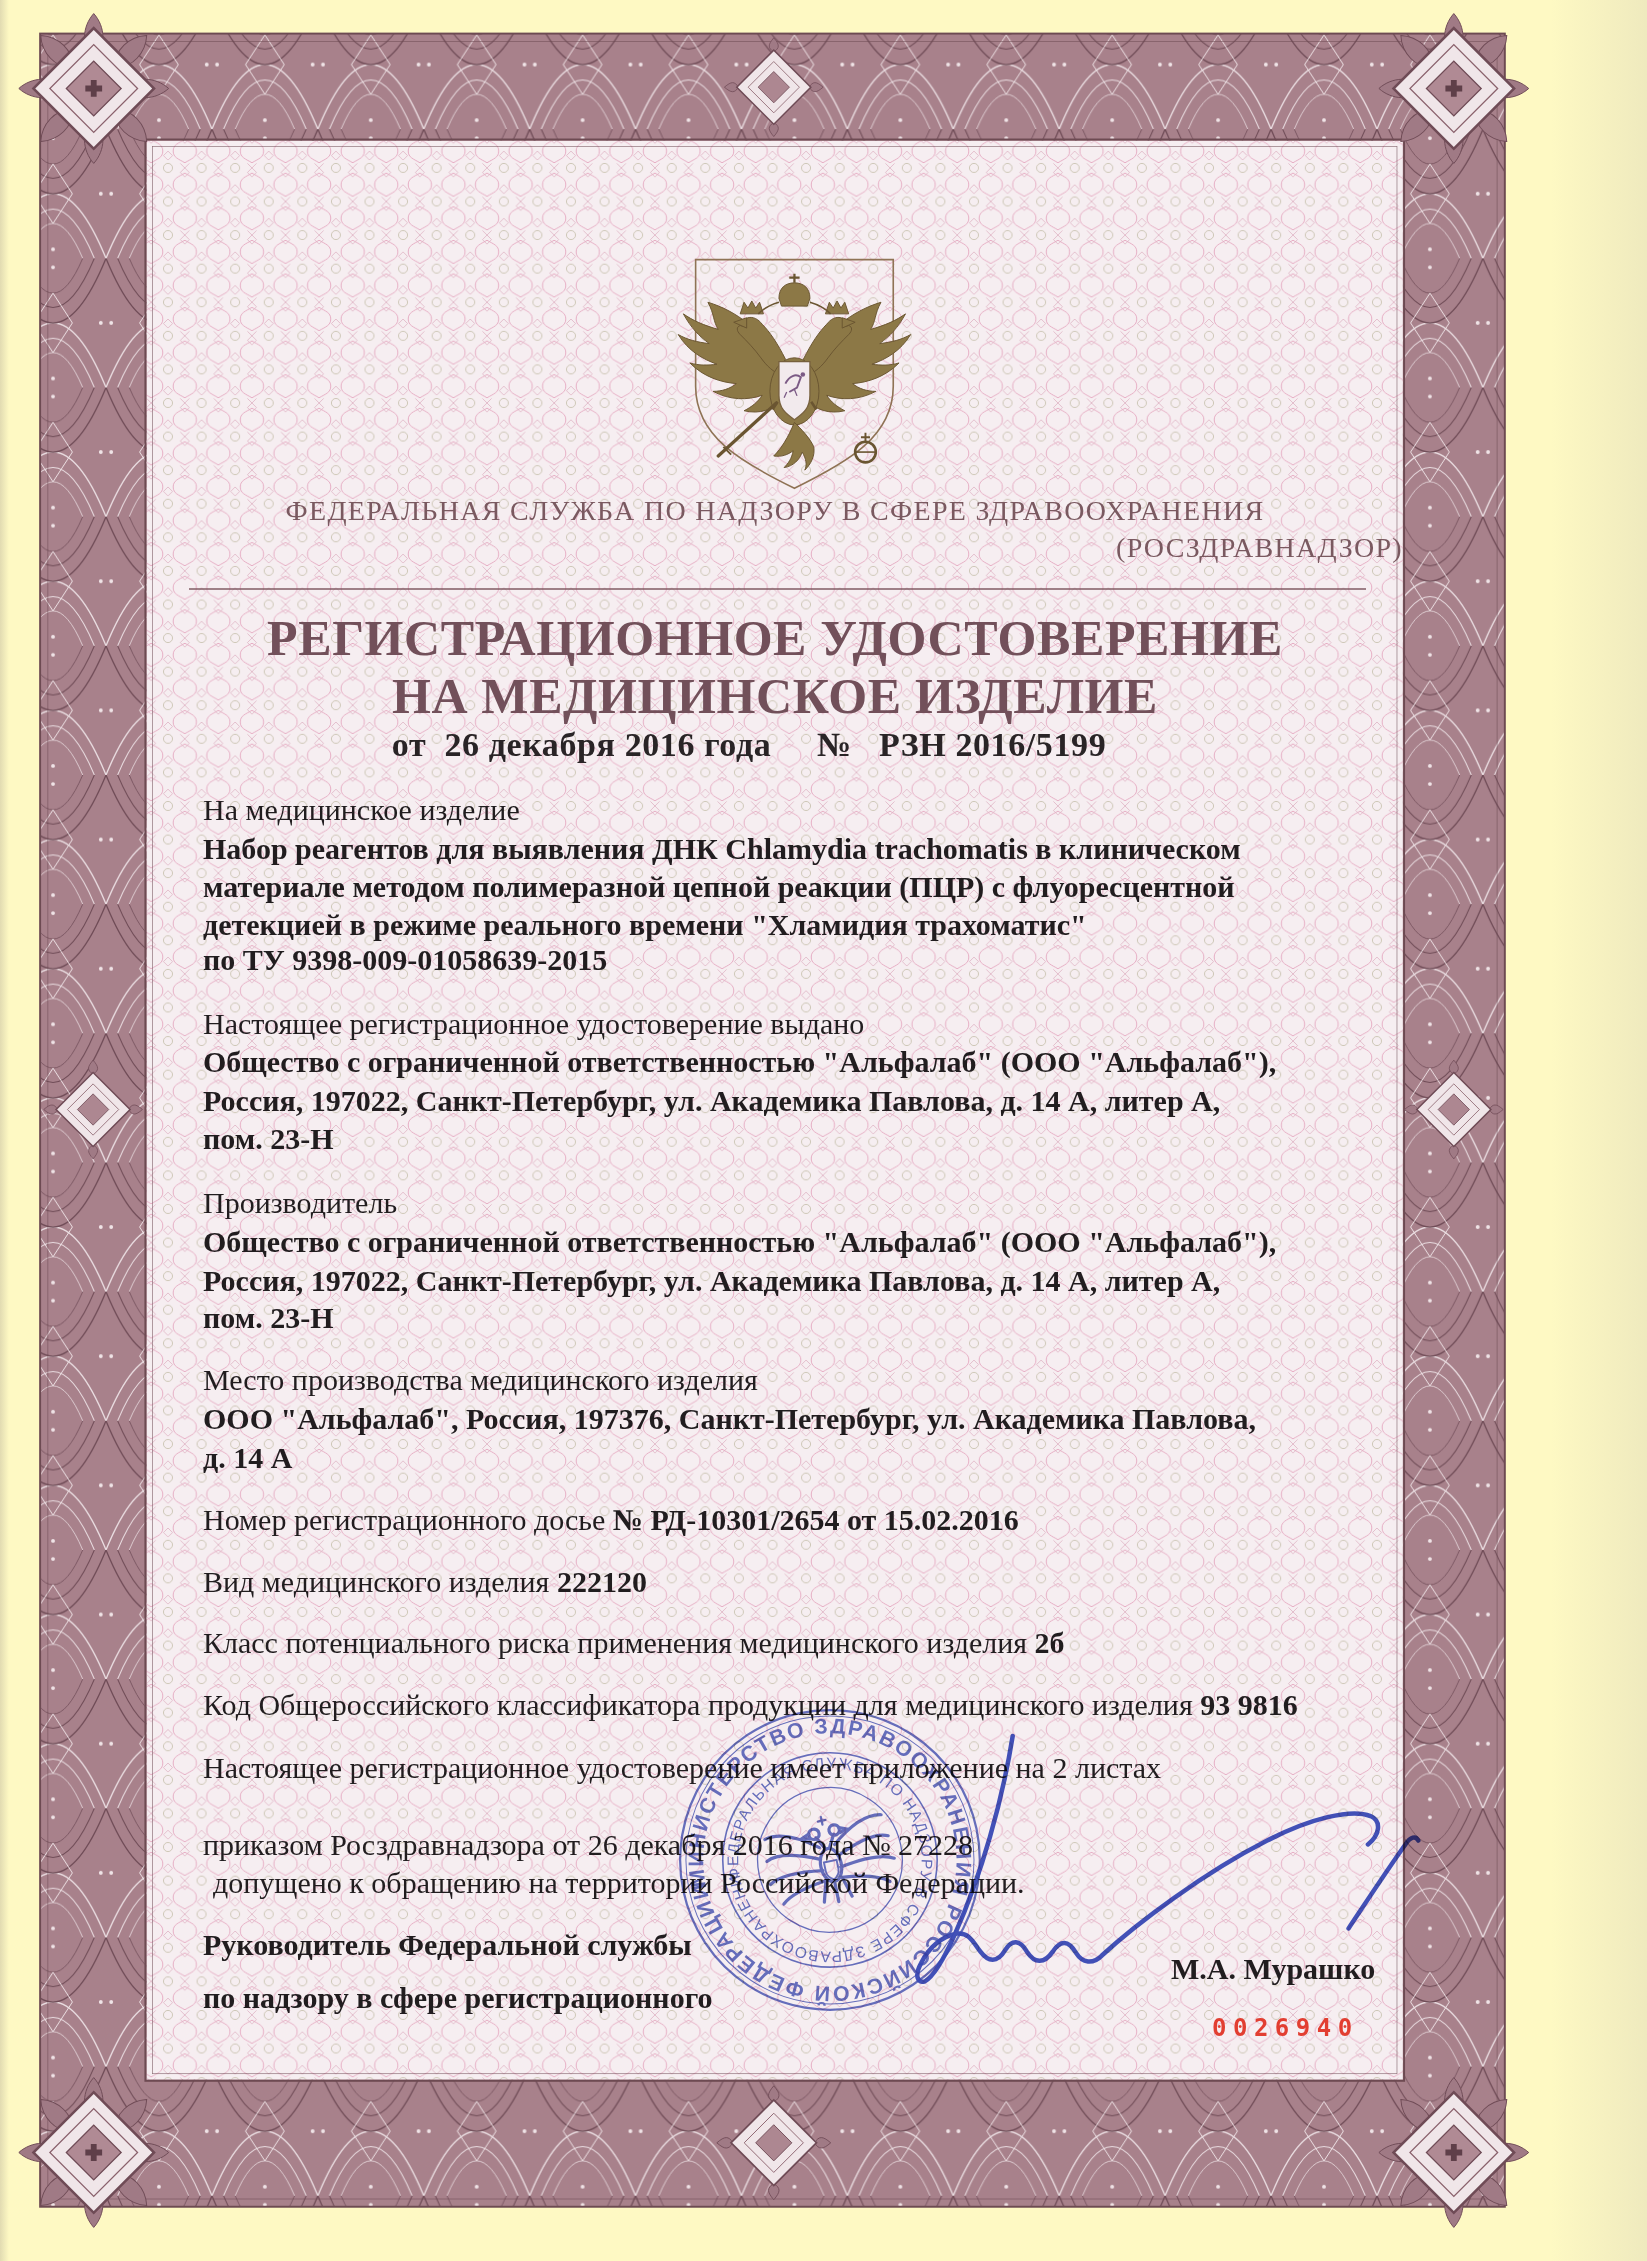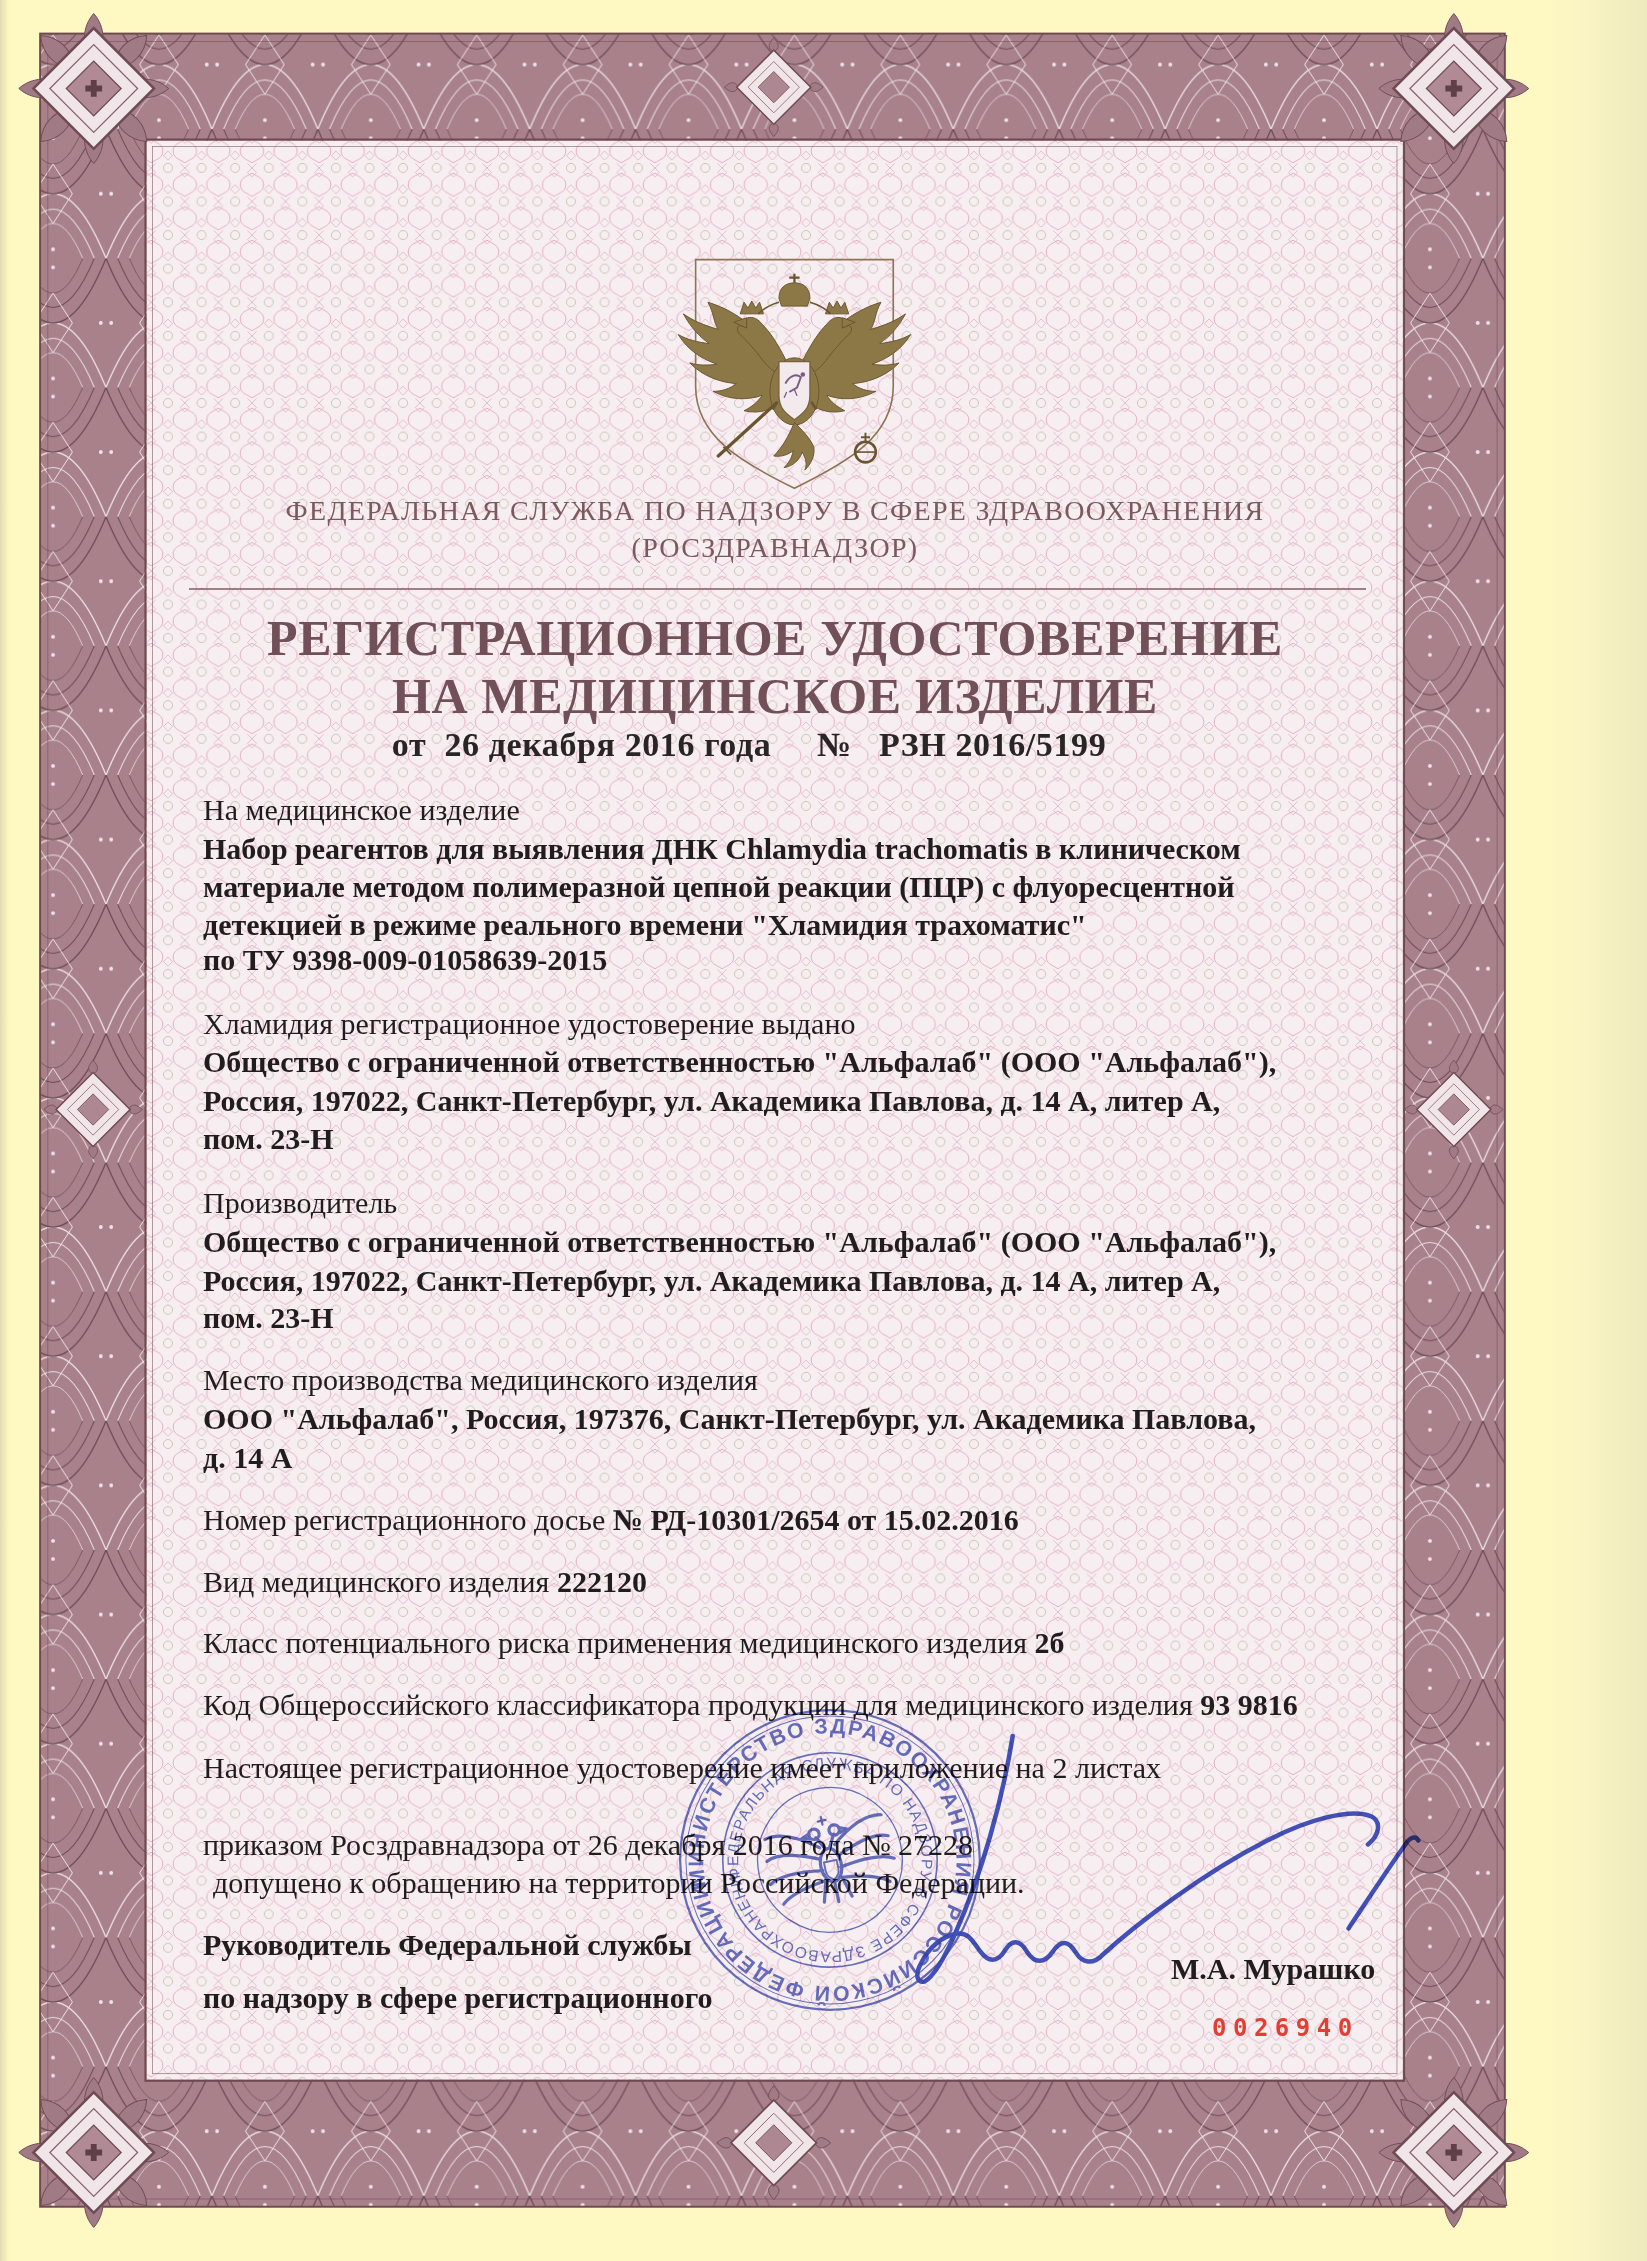--- a/index.html
+++ b/index.html
@@ -125,33 +125,33 @@
       <g>
         <path d="M1206,560 H1254 V612 C1254,632 1244,640 1230,650 C1216,640 1206,632 1206,612 Z" fill="#f2eaed" stroke="#77603d" stroke-width="2"></path>
         <path d="M1216,594 C1222,582 1232,578 1240,584 L1234,600 L1222,607" fill="none" stroke="#7b5a85" stroke-width="3"></path>
         <circle cx="1243" cy="580" r="3.5" fill="#7b5a85"></circle>
         <path d="M1218,607 l-4,9 M1230,603 l4,10" fill="none" stroke="#7b5a85" stroke-width="2"></path>
       </g>
     </g>
   </svg>
 
   <div class="tx ctr agency" style="top:491px;">ФЕДЕРАЛЬНАЯ СЛУЖБА ПО НАДЗОРУ В СФЕРЕ ЗДРАВООХРАНЕНИЯ</div>
-  <div class="tx ctr agency" style="top:528px;">(РОСЗДРАВНАДЗОР)</div>
+  <div class="tx ctr agency" style="top:528px;text-align:right;">(РОСЗДРАВНАДЗОР)</div>
   <div class="rule"></div>
   <div class="tx ctr title" style="top:606px;">РЕГИСТРАЦИОННОЕ УДОСТОВЕРЕНИЕ</div>
   <div class="tx ctr title" style="top:664px;">НА МЕДИЦИНСКОЕ ИЗДЕЛИЕ</div>
   <div class="tx ctr dateline" style="top:725px;">от  26 декабря 2016 года     №   РЗН 2016/5199</div>
 
   <div class="tx body-left" style="top:790px;">На медицинское изделие</div>
   <div class="tx body-left b" style="top:829px;">Набор реагентов для выявления ДНК Chlamydia trachomatis в клиническом</div>
   <div class="tx body-left b" style="top:867px;">материале методом полимеразной цепной реакции (ПЦР) с флуоресцентной</div>
   <div class="tx body-left b" style="top:905px;">детекцией в режиме реального времени "Хламидия трахоматис"</div>
   <div class="tx body-left b" style="top:940px;">по ТУ 9398-009-01058639-2015</div>
 
-  <div class="tx body-left" style="top:1004px;">Хламидия регистрационное удостоверение выдано</div>
+  <div class="tx body-left" style="top:1004px;">Настоящее регистрационное удостоверение выдано</div>
   <div class="tx body-left b" style="top:1042px;">Общество с ограниченной ответственностью "Альфалаб" (ООО "Альфалаб"),</div>
   <div class="tx body-left b" style="top:1081px;">Россия, 197022, Санкт-Петербург, ул. Академика Павлова, д. 14 А, литер А,</div>
   <div class="tx body-left b" style="top:1119px;">пом. 23-Н</div>
 
   <div class="tx body-left" style="top:1183px;">Производитель</div>
   <div class="tx body-left b" style="top:1222px;">Общество с ограниченной ответственностью "Альфалаб" (ООО "Альфалаб"),</div>
   <div class="tx body-left b" style="top:1261px;">Россия, 197022, Санкт-Петербург, ул. Академика Павлова, д. 14 А, литер А,</div>
   <div class="tx body-left b" style="top:1298px;">пом. 23-Н</div>
 
   <div class="tx body-left" style="top:1360px;">Место производства медицинского изделия</div>

